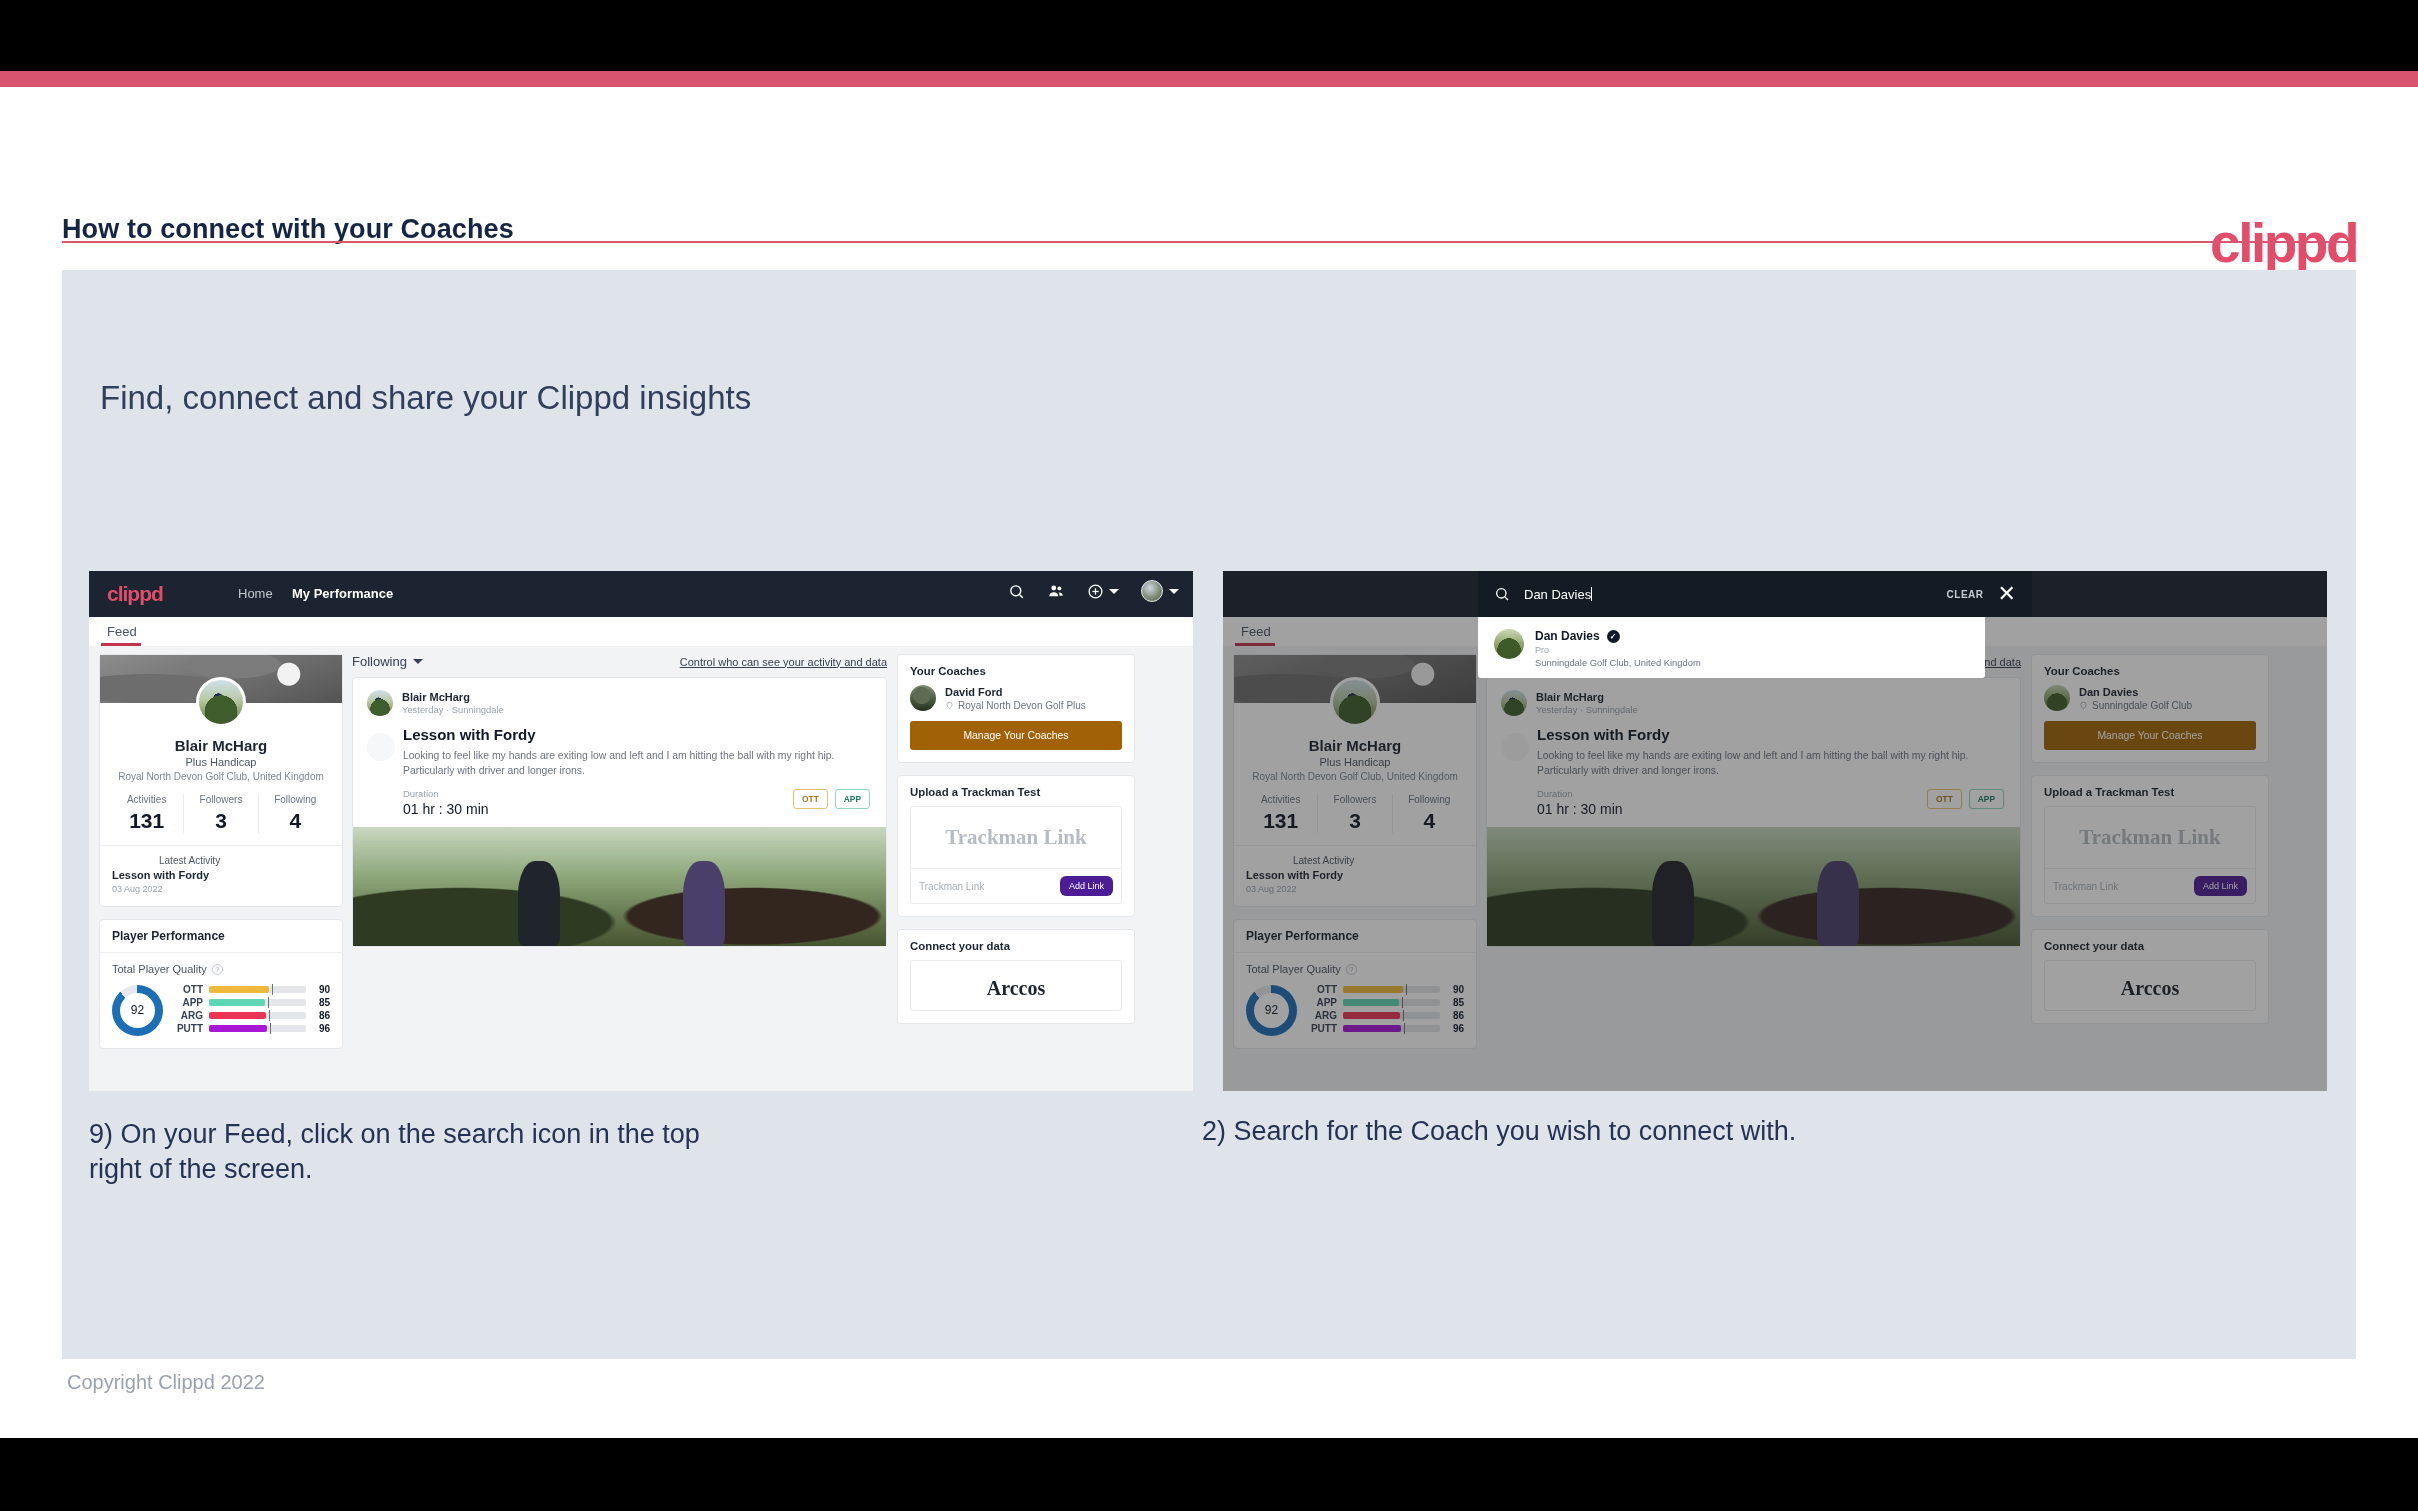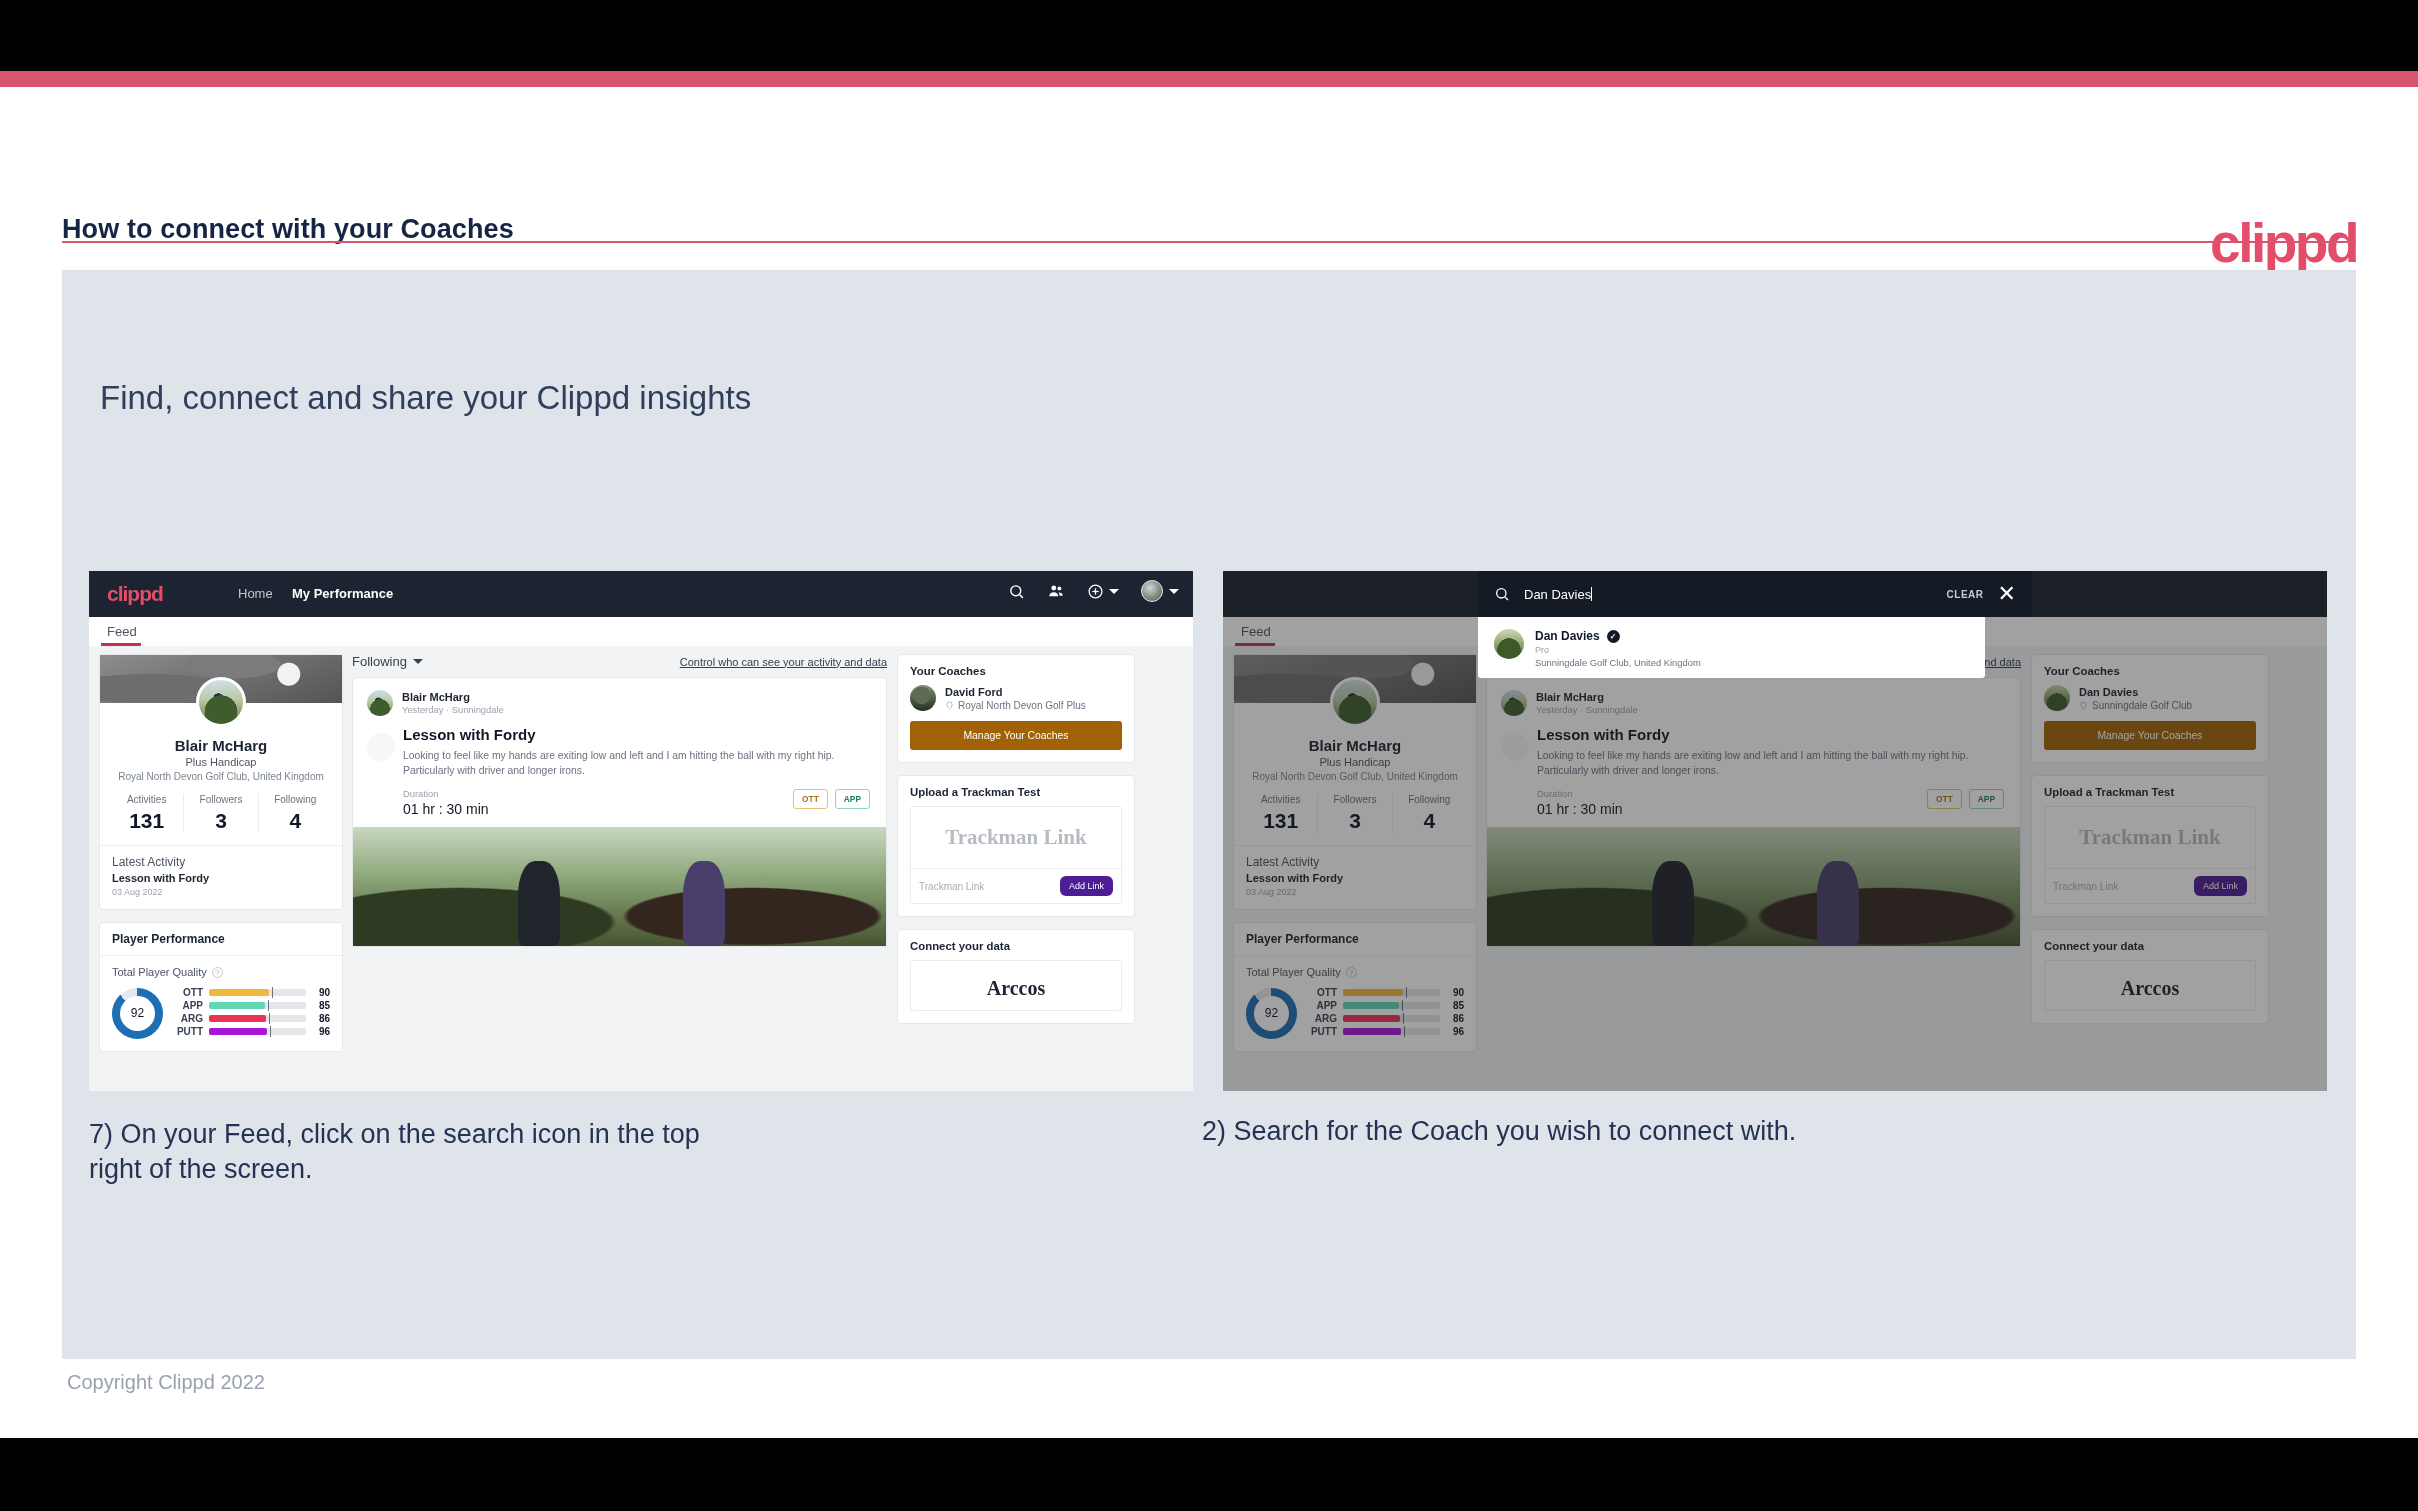--- a/index.html
+++ b/index.html
@@ -112,21 +112,21 @@
   .profile-body { padding: 34px 10px 10px; text-align: center; }
   .profile-name { font-size: 15px; font-weight: 700; color: #1b2430; }
   .profile-handicap { font-size: 11px; color: #4b5563; margin-top: 2px; }
   .profile-club { font-size: 10px; color: #7b8591; margin-top: 3px; }
   .stats { display: flex; margin-top: 12px; }
   .stat { flex: 1; text-align: center; border-right: 1px solid #e9ebee; }
   .stat:last-child { border-right: none; }
   .stat-label { font-size: 10px; color: #6b7280; }
   .stat-value { font-size: 21px; font-weight: 700; color: #111827; margin-top: 4px; }
   .latest { border-top: 1px solid #eceef0; padding: 9px 12px 12px; text-align: left; margin: 12px -10px -10px; }
-  .latest-label { font-size: 12px; color: #4b5563; }
+  .latest-label { font-size: 10px; color: #4b5563; margin-left: 47px; }
   .latest-title { font-size: 11px; font-weight: 700; color: #1b2430; margin-top: 3px; }
   .latest-date { font-size: 9px; color: #9aa2ad; margin-top: 3px; }
 
   .card-head { padding: 9px 12px; font-size: 12px; font-weight: 600; color: #1b2430; border-bottom: 1px solid #edeff1; }
   .perf-body { padding: 10px 12px 12px; }
   .tpq-label { font-size: 11px; color: #4b5563; display: flex; align-items: center; gap: 5px; }
   .q-mark { width: 11px; height: 11px; border-radius: 50%; border: 1px solid #c3c8cf; color: #a7aeb6; font-size: 8px; line-height: 9px; text-align: center; }
   .perf-row { display: flex; align-items: center; margin-top: 9px; }
   .ring { width: 51px; height: 51px; border-radius: 50%; position: relative; background: conic-gradient(#1c6fb5 0 88%, #e6e8eb 88% 100%); flex: none; margin-right: 10px; }
   .ring::after { content: ""; position: absolute; inset: 8px; background: #fff; border-radius: 50%; }
@@ -618,20 +618,20 @@
             <span>Dan Davies</span>
             <span class="verified">✓</span>
           </div>
           <div class="result-role">Pro</div>
           <div class="result-club">Sunningdale Golf Club, United Kingdom</div>
         </span>
       </div>
     </div>
   </div>
 
-  <div class="caption cap1">7) On your Feed, click on the search icon in the top right of the screen.</div>
+  <div class="caption cap1">9) On your Feed, click on the search icon in the top right of the screen.</div>
   <div class="caption cap2">2) Search for the Coach you wish to connect with.</div>
 
   <div class="copyright">Copyright Clippd 2022</div>
 
   <div class="bar-bottom-black"></div>
 </div>
 
 
 </body></html>

